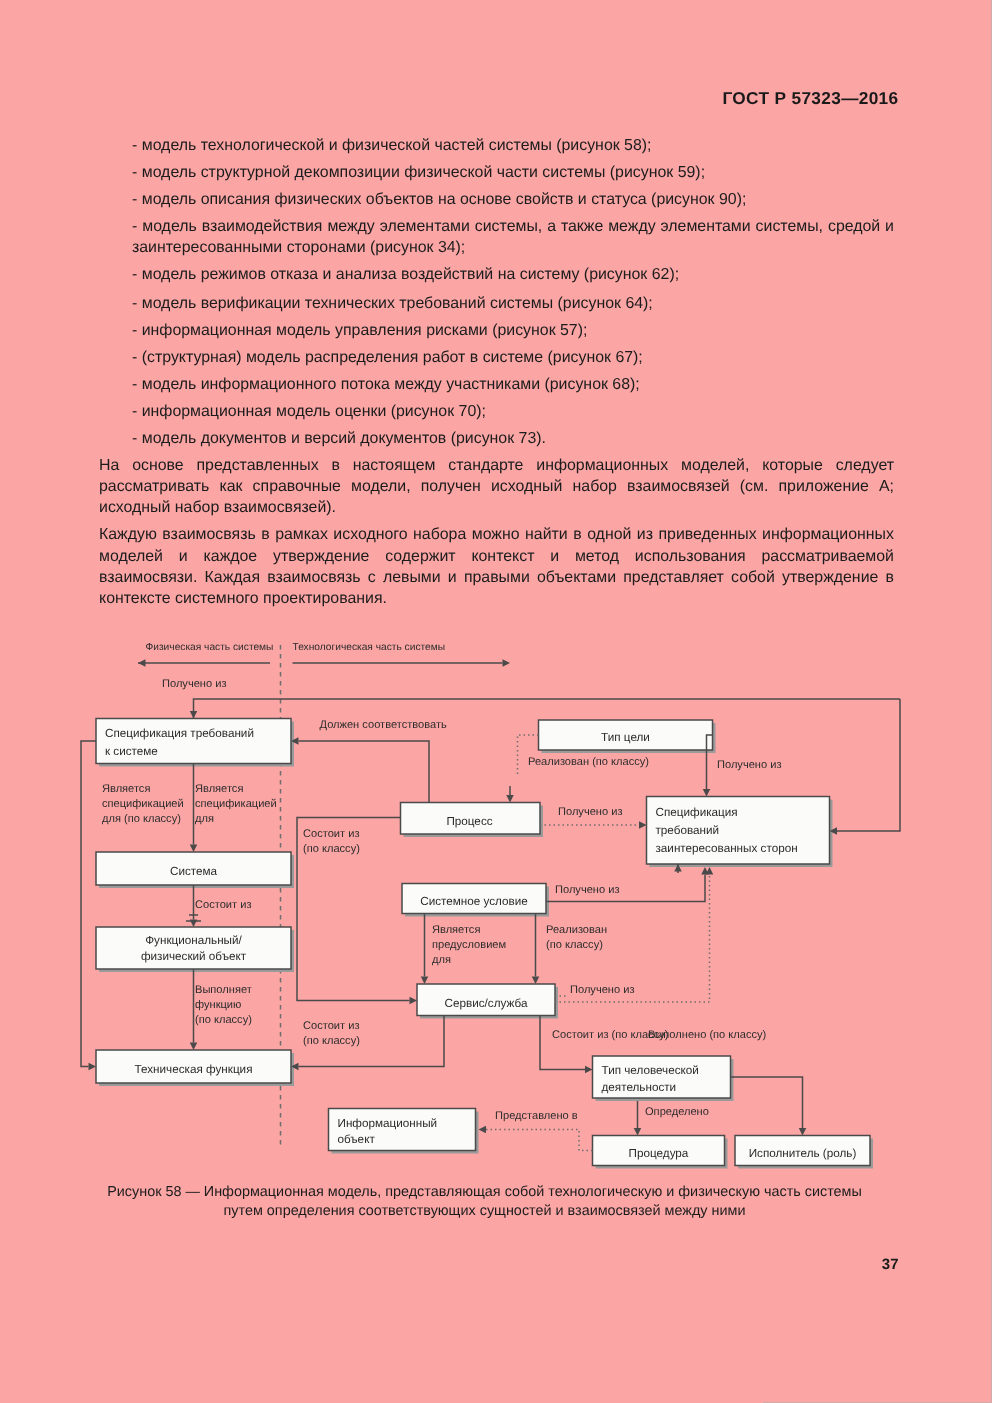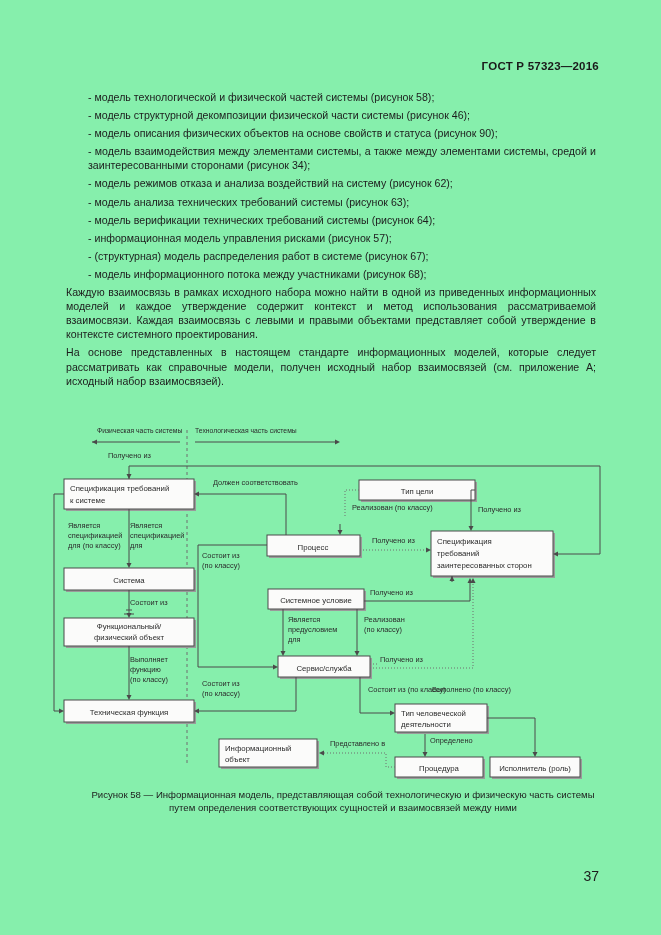--- a/index.html
+++ b/index.html
@@ -8,21 +8,21 @@
     padding: 0;
     background: #b0b0b0;
   }
   body {
     font-family: "Liberation Sans", sans-serif;
   }
   .page {
     position: relative;
     width: 661px;
     height: 935px;
-    background: #86efac;
+    background: #fca5a5;
     overflow: hidden;
   }
   .header-std {
     position: absolute;
     top: 60px;
     right: 62px;
     font-size: 11.5px;
     font-weight: bold;
     letter-spacing: .02em;
     color: #1a1a1a;
@@ -50,34 +50,35 @@
   }
   .fig-wrap {
     position: absolute;
     left: 0;
     top: 424px;
     width: 661px;
     height: 360px;
   }
   .caption {
     position: absolute;
-    left: 60px;
+    left: 40px;
     top: 788px;
     width: 566px;
     text-align: center;
     font-size: 9.6px;
     line-height: 13px;
     color: #1c1c1c;
   }
   .pageno {
     position: absolute;
     right: 62px;
-    top: 868px;
-    font-size: 14px;
+    top: 838px;
+    font-size: 10px;
     color: #1c1c1c;
+    font-weight: bold;
   }
   svg text {
     font-family: "Liberation Sans", sans-serif;
     fill: #2b2b2b;
   }
   .bx {
     fill: #fbfbfa;
     stroke: #4a4a4a;
     stroke-width: 1;
   }
@@ -107,31 +108,32 @@
 </style>
 </head>
 <body>
 
 <div class="page">
 
   <div class="header-std">ГОСТ Р 57323—2016</div>
 
   <div class="body-text">
     <p class="li">-  модель технологической и физической частей системы (рисунок 58);</p>
-    <p class="li">-  модель структурной декомпозиции физической части системы (рисунок 46);</p>
+    <p class="li">-  модель структурной декомпозиции физической части системы (рисунок 59);</p>
     <p class="li">-  модель описания физических объектов на основе свойств и статуса (рисунок 90);</p>
     <p class="li">-  модель взаимодействия между элементами системы, а также между элементами системы, средой и заинтересованными сторонами (рисунок 34);</p>
     <p class="li">-  модель режимов отказа и анализа воздействий на систему (рисунок 62);</p>
-    <p class="li">-  модель анализа технических требований системы (рисунок 63);</p>
     <p class="li">-  модель верификации технических требований системы (рисунок 64);</p>
     <p class="li">-  информационная модель управления рисками (рисунок 57);</p>
     <p class="li">-  (структурная) модель распределения работ в системе (рисунок 67);</p>
     <p class="li">-  модель информационного потока между участниками (рисунок 68);</p>
+    <p class="li">-  информационная модель оценки (рисунок 70);</p>
+    <p class="li">-  модель документов и версий документов (рисунок 73).</p>
+    <p class="para">На основе представленных в настоящем стандарте информационных моделей, которые следует рассматривать как справочные модели, получен исходный набор взаимосвязей (см. приложение А; исходный набор взаимосвязей).</p>
     <p class="para">Каждую взаимосвязь в рамках исходного набора можно найти в одной из приведенных информационных моделей и каждое утверждение содержит контекст и метод использования рассматриваемой взаимосвязи. Каждая взаимосвязь с левыми и правыми объектами представляет собой утверждение в контексте системного проектирования.</p>
-    <p class="para">На основе представленных в настоящем стандарте информационных моделей, которые следует рассматривать как справочные модели, получен исходный набор взаимосвязей (см. приложение А; исходный набор взаимосвязей).</p>
   </div>
 
   <div class="fig-wrap">
     <svg width="661" height="360" viewBox="0 0 661 360">
 
       <text class="hdrlbl" x="97" y="9">Физическая часть системы</text>
       <text class="hdrlbl" x="195" y="9">Технологическая часть системы</text>
 
       <line class="ln" x1="92" y1="18" x2="180" y2="18"></line>
       <polygon points="92,18 97,15.5 97,20.5" fill="#4a4a4a"></polygon>

